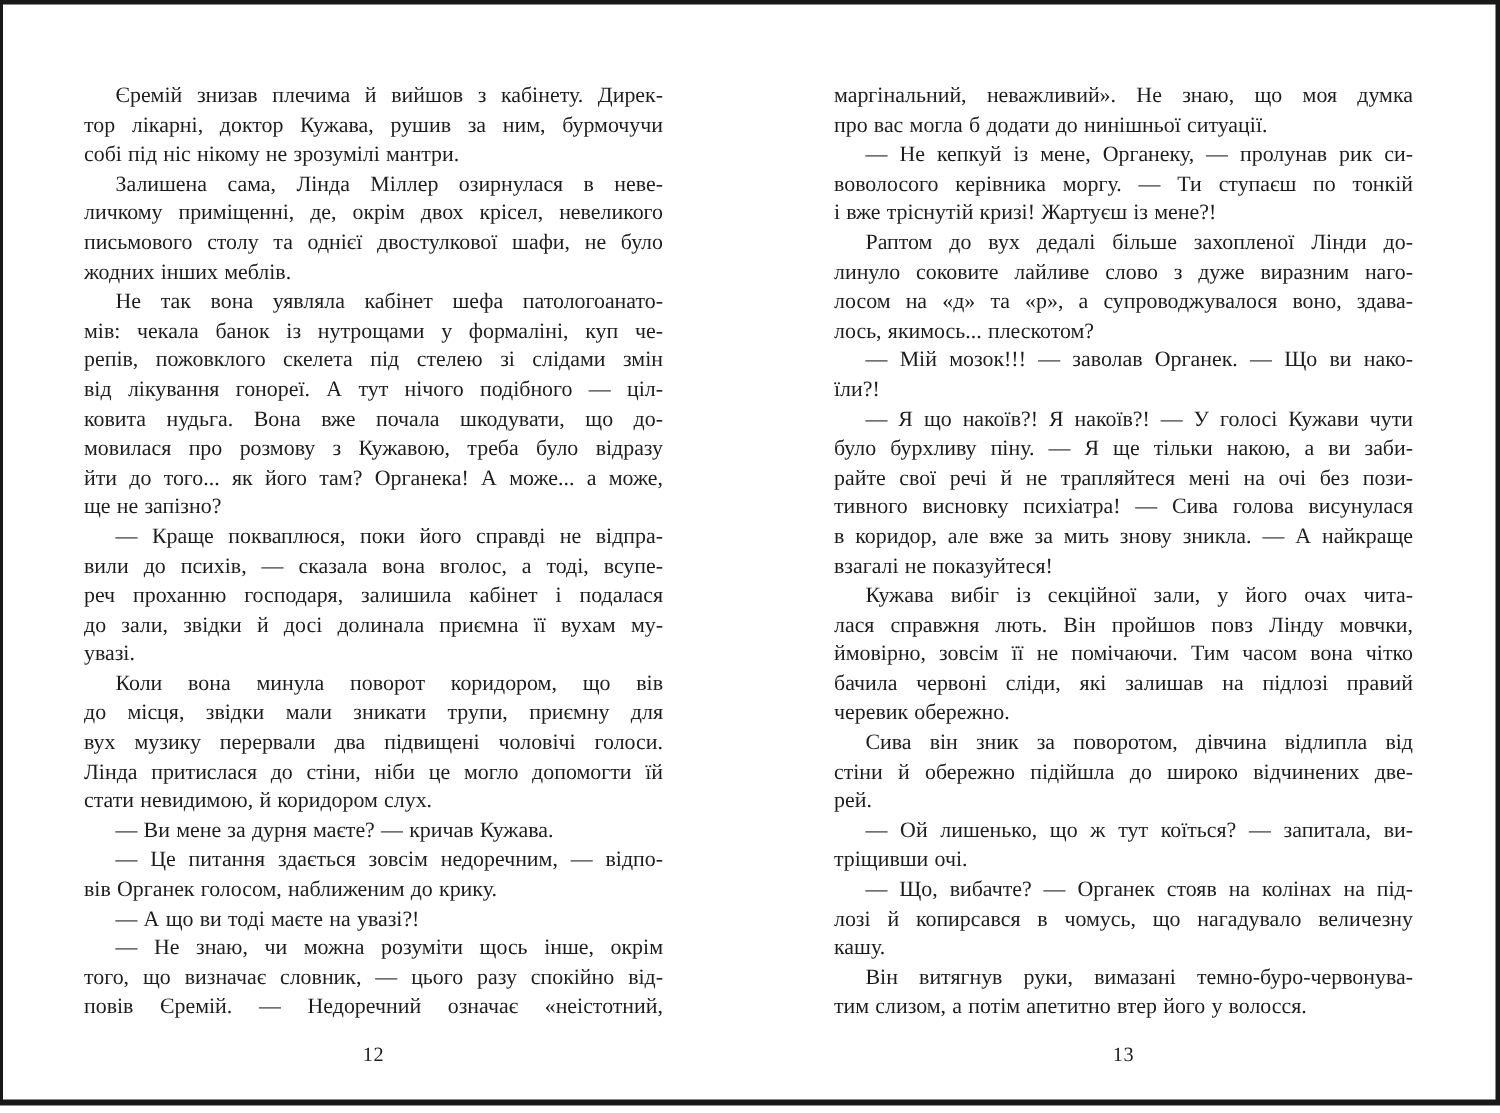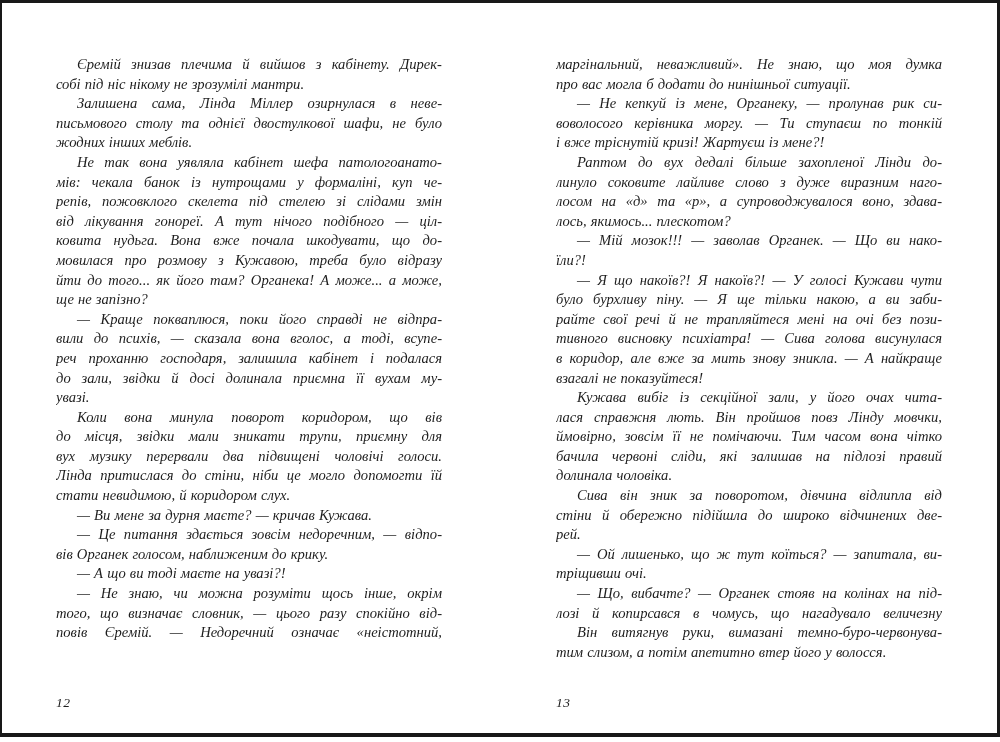--- a/index.html
+++ b/index.html
@@ -27,21 +27,20 @@
     border-left: 2px solid #181818;
     border-right: 3px solid #181818;
     border-bottom: 4px solid #181818;
     background: #ffffff;
   }
   .page {
     position: absolute;
     top: 0;
     height: 737px;
     background: transparent;
-    font-style: italic;
   }
   .page-left  { left: 56px;  width: 386px; }
   .page-right { left: 556px; width: 386px; }
   .text-block {
     position: absolute;
     top: 55px;
     left: 0;
     width: 386px;
   }
   .line {
@@ -57,38 +56,40 @@
     text-align-last: left;
   }
   .line.indent {
     text-indent: 21px;
   }
   .page-number {
     position: absolute;
     top: 694px;
     left: 0;
     width: 100%;
-    text-align: left;
+    text-align: center;
     font-size: 13.5px;
     line-height: 18px;
     color: #1d1d1d;
     letter-spacing: 0.5px;
   }
 </style>
 </head>
 <body>
 
 <div class="screen">
   <div class="window-frame"></div>
 
   <div class="page page-left">
     <div class="text-block">
         <div class="line indent">Єремій знизав плечима й вийшов з кабінету. Дирек-</div>
+        <div class="line">тор лікарні, доктор Кужава, рушив за ним, бурмочучи</div>
         <div class="line last">собі під ніс нікому не зрозумілі мантри.</div>
         <div class="line indent">Залишена сама, Лінда Міллер озирнулася в неве-</div>
+        <div class="line">личкому приміщенні, де, окрім двох крісел, невеликого</div>
         <div class="line">письмового столу та однієї двостулкової шафи, не було</div>
         <div class="line last">жодних інших меблів.</div>
         <div class="line indent">Не так вона уявляла кабінет шефа патологоанато-</div>
         <div class="line">мів: чекала банок із нутрощами у формаліні, куп че-</div>
         <div class="line">репів, пожовклого скелета під стелею зі слідами змін</div>
         <div class="line">від лікування гонореї. А тут нічого подібного — ціл-</div>
         <div class="line">ковита нудьга. Вона вже почала шкодувати, що до-</div>
         <div class="line">мовилася про розмову з Кужавою, треба було відразу</div>
         <div class="line">йти до того... як його там? Органека! А може... а може,</div>
         <div class="line last">ще не запізно?</div>
@@ -129,26 +130,27 @@
         <div class="line indent">— Я що накоїв?! Я накоїв?! — У голосі Кужави чути</div>
         <div class="line">було бурхливу піну. — Я ще тільки накою, а ви заби-</div>
         <div class="line">райте свої речі й не трапляйтеся мені на очі без пози-</div>
         <div class="line">тивного висновку психіатра! — Сива голова висунулася</div>
         <div class="line">в коридор, але вже за мить знову зникла. — А найкраще</div>
         <div class="line last">взагалі не показуйтеся!</div>
         <div class="line indent">Кужава вибіг із секційної зали, у його очах чита-</div>
         <div class="line">лася справжня лють. Він пройшов повз Лінду мовчки,</div>
         <div class="line">ймовірно, зовсім її не помічаючи. Тим часом вона чітко</div>
         <div class="line">бачила червоні сліди, які залишав на підлозі правий</div>
-        <div class="line last">долинала чоловіка.</div>
+        <div class="line last">черевик обережно.</div>
         <div class="line indent">Сива він зник за поворотом, дівчина відлипла від</div>
         <div class="line">стіни й обережно підійшла до широко відчинених две-</div>
         <div class="line last">рей.</div>
         <div class="line indent">— Ой лишенько, що ж тут коїться? — запитала, ви-</div>
         <div class="line last">тріщивши очі.</div>
         <div class="line indent">— Що, вибачте? — Органек стояв на колінах на під-</div>
         <div class="line">лозі й копирсався в чомусь, що нагадувало величезну</div>
+        <div class="line last">кашу.</div>
         <div class="line indent">Він витягнув руки, вимазані темно-буро-червонува-</div>
         <div class="line last">тим слизом, а потім апетитно втер його у волосся.</div>
       </div>
     <div class="page-number">13</div>
   </div>
 </div>
 
 </body></html>

